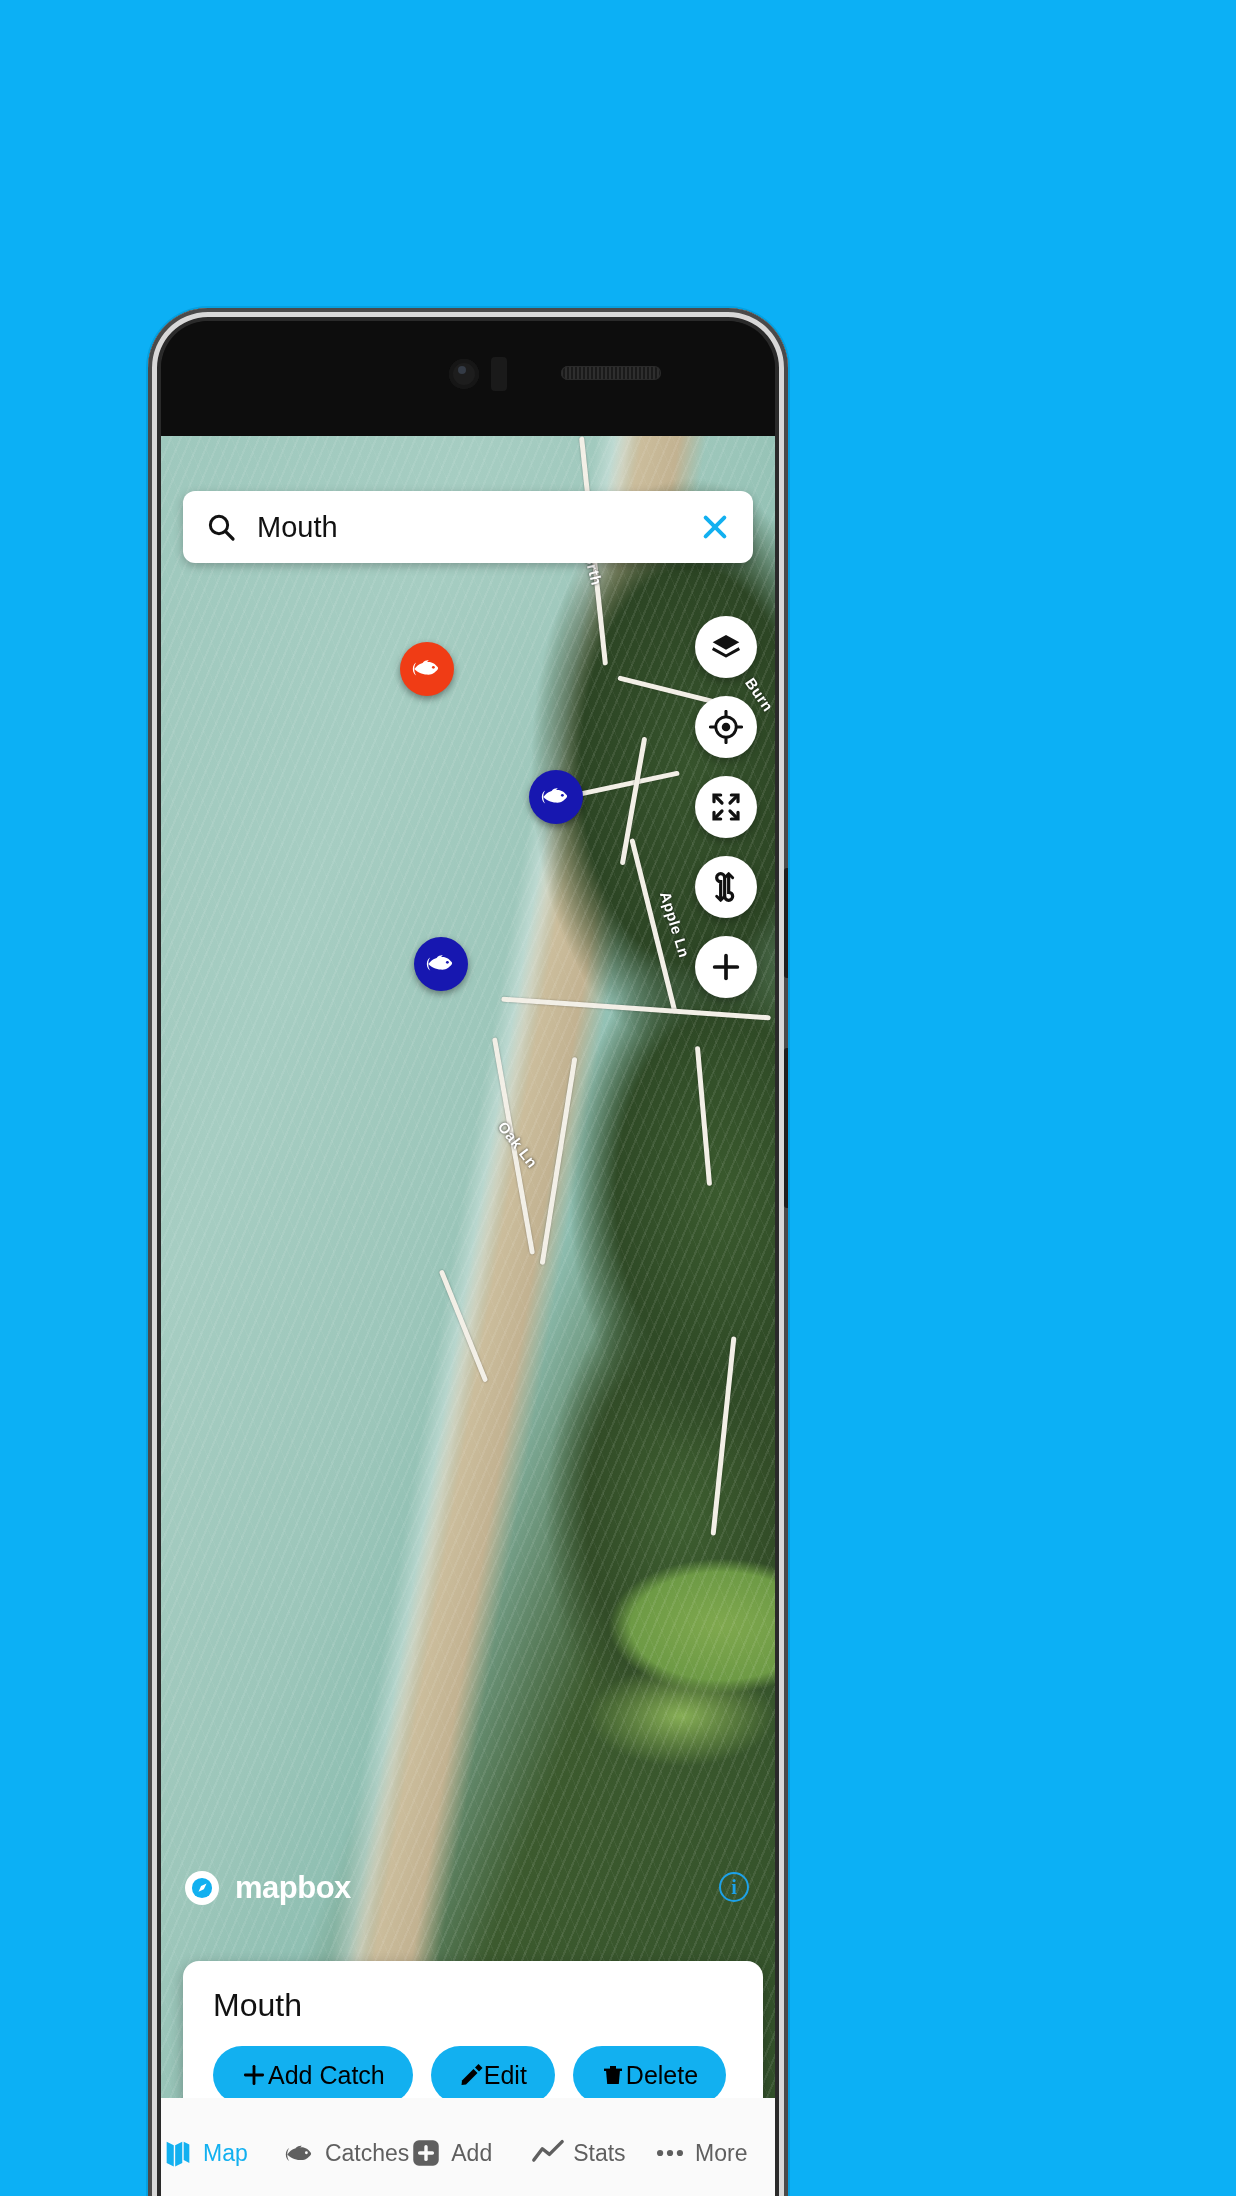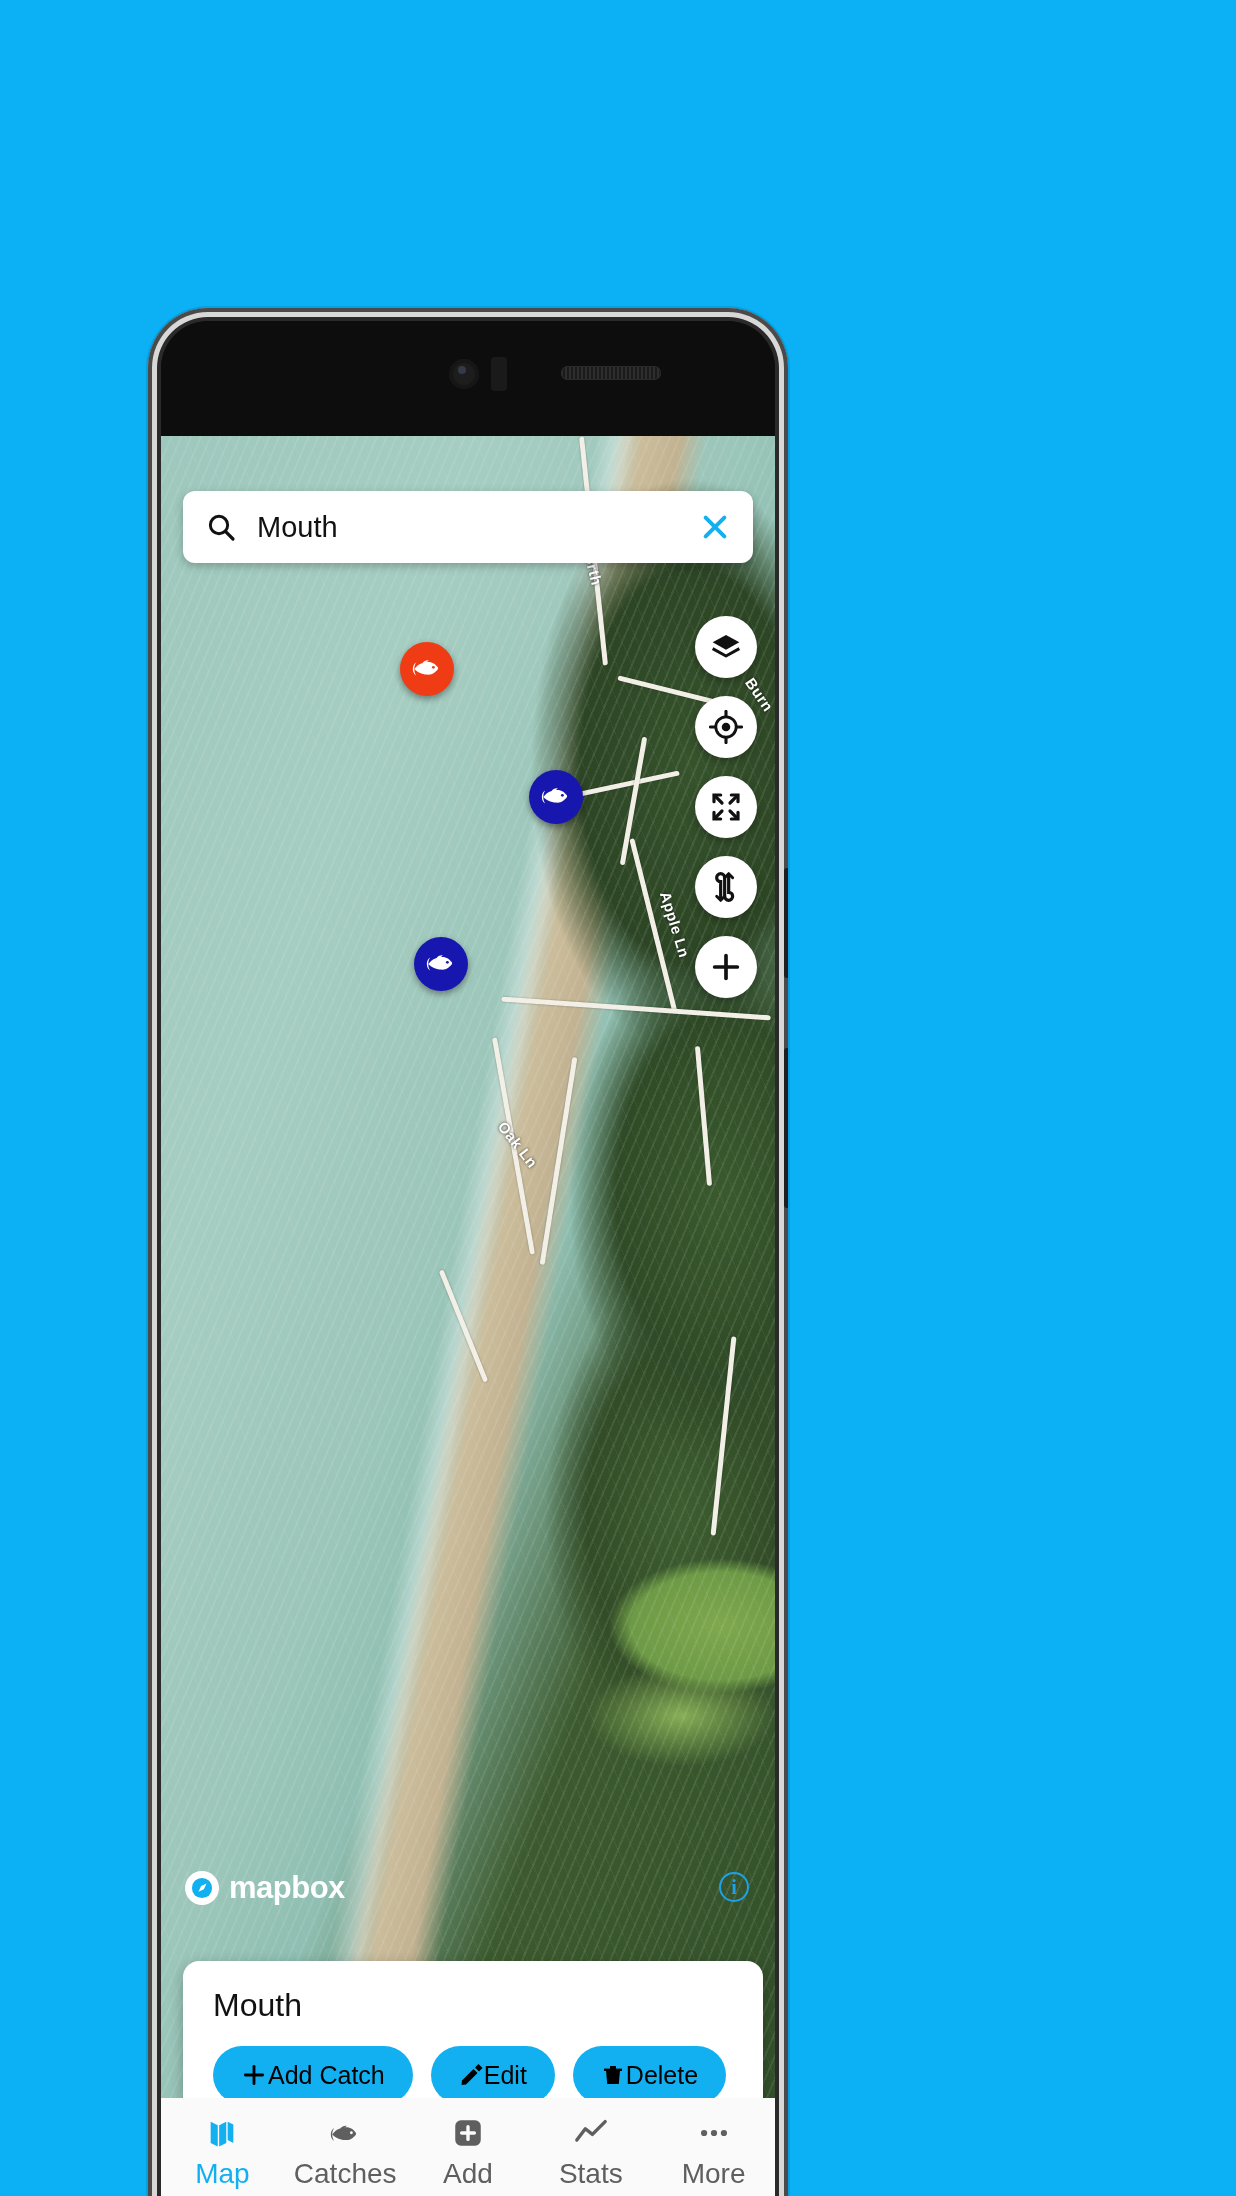--- a/index.html
+++ b/index.html
@@ -138,21 +138,21 @@
     position: absolute; width: 54px; height: 54px; border-radius: 50%;
     display: flex; align-items: center; justify-content: center;
     box-shadow: 0 3px 7px rgba(0,0,0,.4);
   }
   .marker.red { background: #f03c15; }
   .marker.blue { background: #1717b0; }
 
   
   .mapbox-logo {
     position: absolute; left: 24px; bottom: 302px;
-    display: flex; align-items: center; gap: 10px;
+    display: flex; align-items: center; gap: 16px;
   }
   .mb-circle {
     width: 34px; height: 34px; border-radius: 50%; background: #fff;
     display: flex; align-items: center; justify-content: center;
   }
   .mb-word { color: #fff; font-size: 31px; font-weight: 700; letter-spacing: -.5px; }
   .info-i {
     position: absolute; right: 26px; bottom: 306px;
     width: 30px; height: 30px; border-radius: 50%;
     border: 2px solid #1da1e8; color: #1da1e8;
@@ -175,22 +175,22 @@
     font-size: 25px; color: #000; font-family: "Liberation Sans", sans-serif;
     white-space: nowrap; flex: none;
   }
 
   
   .bottomnav {
     position: absolute; left: 0; bottom: 0; width: 614px; height: 110px;
     background: #fafafa; display: flex; align-items: center;
   }
   .navitem {
-    flex: 1; display: flex; flex-direction: column; align-items: center; gap: 8px;
-    color: #5f5f5f; font-size: 28px;
+    flex: 1; display: flex; flex-direction: row; align-items: center; gap: 8px;
+    color: #5f5f5f; font-size: 23px;
   }
   .navitem.active { color: #12b0f0; }
   .nav-icon { width: 34px; height: 34px; display: block; }
 </style>
 </head>
 <body>
 
 <div class="headline">
 </div>
 

